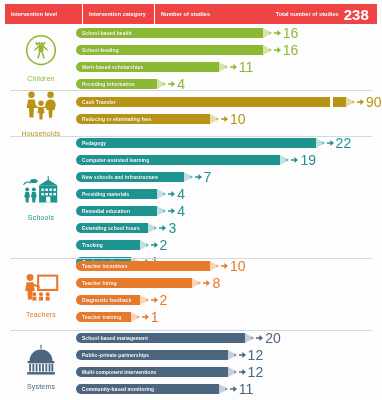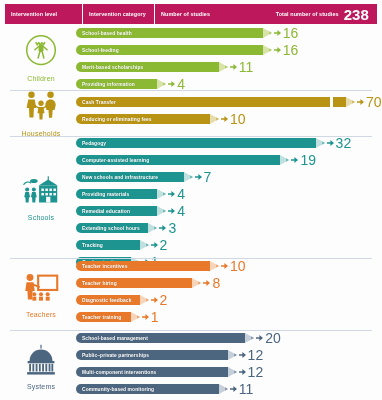--- a/index.html
+++ b/index.html
@@ -10,21 +10,21 @@
     overflow:hidden;
   }
   #chart{
     position:relative;width:382px;height:400px;
     background:#fdfdfd;
     box-sizing:border-box;
   }
   
   .header{
     position:absolute;left:5px;top:4px;width:372px;height:20px;
-    background:#be185d;
+    background:#ef4444;
     display:flex;align-items:stretch;
   }
   .hcell{
     display:flex;align-items:center;
     color:#ffffff;font-size:5.4px;font-weight:bold;
     letter-spacing:.1px;
     padding-left:6px;
     border-right:1px solid #ffffff;
     box-sizing:border-box;
   }
@@ -193,21 +193,21 @@
         <span class="blabel">Cash Transfer</span>
       </div>
             <div class="brk" style="left:254px"></div>
             <svg class="tip" style="left:270px" viewBox="0 0 9 10">
         <path d="M0 0 L9 5 L0 10 Z" fill="#e6dcae"></path>
         <path d="M6.2 3.2 L9 5 L6.2 6.8 Z" fill="#b99313" opacity=".55"></path>
       </svg>
       <svg class="arrow" style="left:281px" viewBox="0 0 7 6">
         <path d="M0 2.2 h3.4 V0 L7 3 L3.4 6 V3.8 H0 Z" fill="#b99313"></path>
       </svg>
-      <span class="val" style="left:290px;color:#b99313">70</span>
+      <span class="val" style="left:290px;color:#b99313">90</span>
     </div>
           <div class="barrow">
       <div class="bar" style="width:134px;background:#b99313">
         <span class="blabel">Reducing or eliminating fees</span>
       </div>
             <svg class="tip" style="left:134px" viewBox="0 0 9 10">
         <path d="M0 0 L9 5 L0 10 Z" fill="#e6dcae"></path>
         <path d="M6.2 3.2 L9 5 L6.2 6.8 Z" fill="#b99313" opacity=".55"></path>
       </svg>
       <svg class="arrow" style="left:145px" viewBox="0 0 7 6">
@@ -251,21 +251,21 @@
       <div class="bar" style="width:239.60000000000002px;background:#1d9490">
         <span class="blabel">Pedagogy</span>
       </div>
             <svg class="tip" style="left:239.60000000000002px" viewBox="0 0 9 10">
         <path d="M0 0 L9 5 L0 10 Z" fill="#bfe0de"></path>
         <path d="M6.2 3.2 L9 5 L6.2 6.8 Z" fill="#1d9490" opacity=".55"></path>
       </svg>
       <svg class="arrow" style="left:250.60000000000002px" viewBox="0 0 7 6">
         <path d="M0 2.2 h3.4 V0 L7 3 L3.4 6 V3.8 H0 Z" fill="#1d9490"></path>
       </svg>
-      <span class="val" style="left:259.6px;color:#1d9490">32</span>
+      <span class="val" style="left:259.6px;color:#1d9490">22</span>
     </div>
           <div class="barrow">
       <div class="bar" style="width:204.4px;background:#1d9490">
         <span class="blabel">Computer-assisted learning</span>
       </div>
             <svg class="tip" style="left:204.4px" viewBox="0 0 9 10">
         <path d="M0 0 L9 5 L0 10 Z" fill="#bfe0de"></path>
         <path d="M6.2 3.2 L9 5 L6.2 6.8 Z" fill="#1d9490" opacity=".55"></path>
       </svg>
       <svg class="arrow" style="left:215.4px" viewBox="0 0 7 6">

